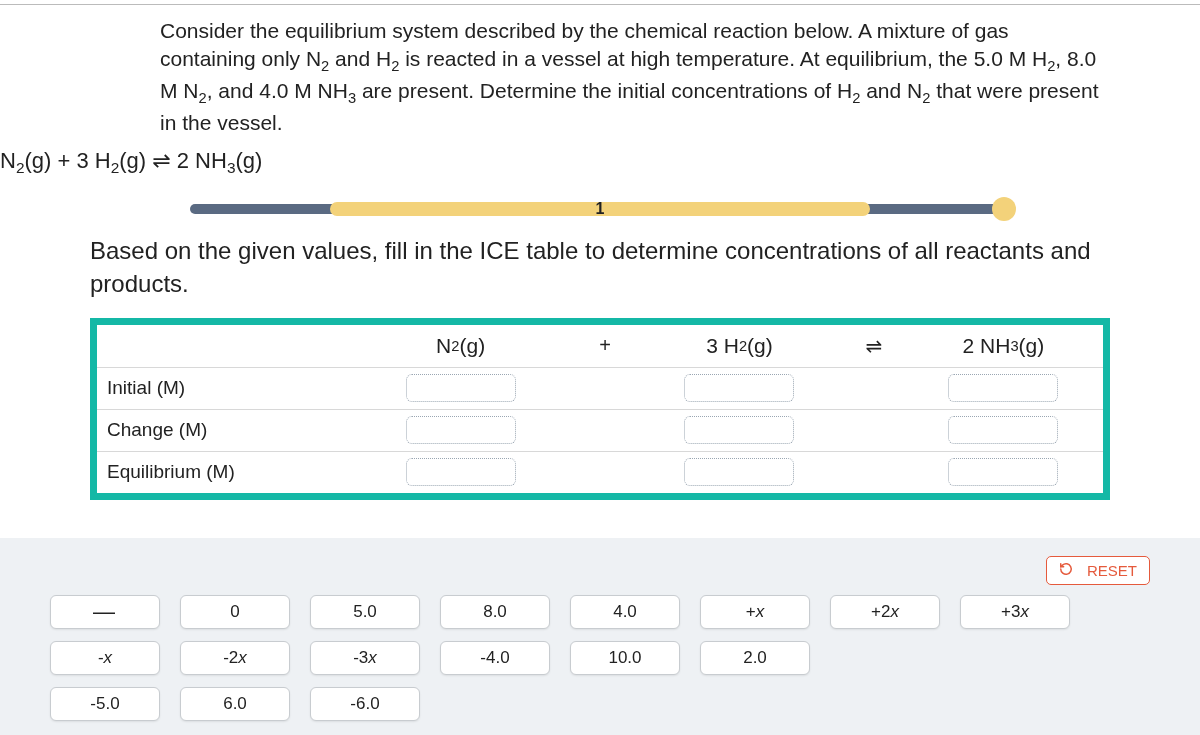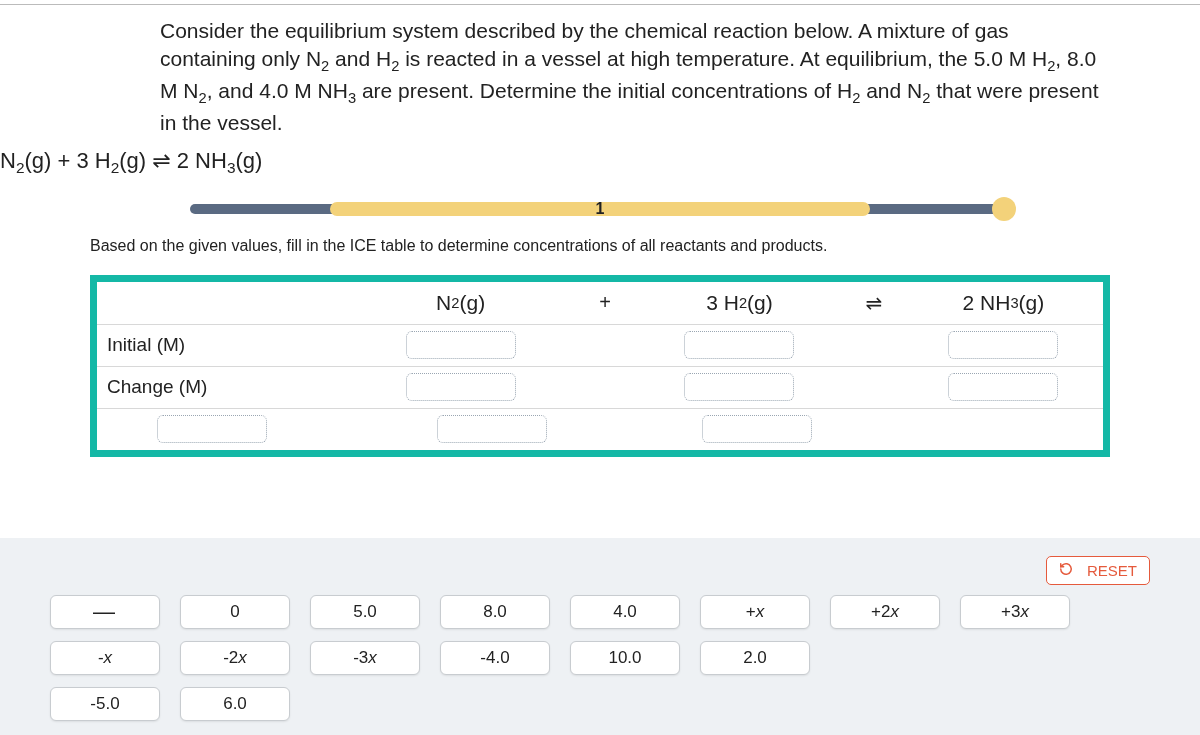--- a/index.html
+++ b/index.html
@@ -61,21 +61,21 @@
     position: absolute;
     top: 5px; left: 50%;
     transform: translateX(-50%);
     font-size: 16px;
     font-weight: bold;
     color: #222;
   }
 
   .subprompt {
     margin: 0 90px 18px 90px;
-    font-size: 16px;
+    font-size: 24px;
     line-height: 1.35;
   }
 
   
   .ice-table {
     margin: 0 90px;
     border: 7px solid #14b8a6;
   }
   .ice-row {
     display: flex;
@@ -201,20 +201,21 @@
     <div class="ice-col2 ice-data">
         <span class="dropzone"></span>
       </div>
     <div class="ice-eq"></div>
     <div class="ice-col3 ice-data">
         <span class="dropzone"></span>
       </div>
   </div>
 
   <div class="ice-row">
+    <div class="ice-label">Equilibrium (M)</div>
     <div class="ice-col1 ice-data">
         <span class="dropzone"></span>
       </div>
     <div class="ice-op"></div>
     <div class="ice-col2 ice-data">
         <span class="dropzone"></span>
       </div>
     <div class="ice-eq"></div>
     <div class="ice-col3 ice-data">
         <span class="dropzone"></span>
@@ -252,15 +253,16 @@
         <div class="tile">-<span class="xi">x</span></div>
         <div class="tile">-2<span class="xi">x</span></div>
         <div class="tile">-3<span class="xi">x</span></div>
         <div class="tile">-4.0</div>
         <div class="tile">10.0</div>
         <div class="tile">2.0</div>
       </div>
     <div class="tile-row">
         <div class="tile">-5.0</div>
         <div class="tile">6.0</div>
+        <div class="tile">-6.0</div>
       </div>
   </div>
 </div>
 
 </body></html>

